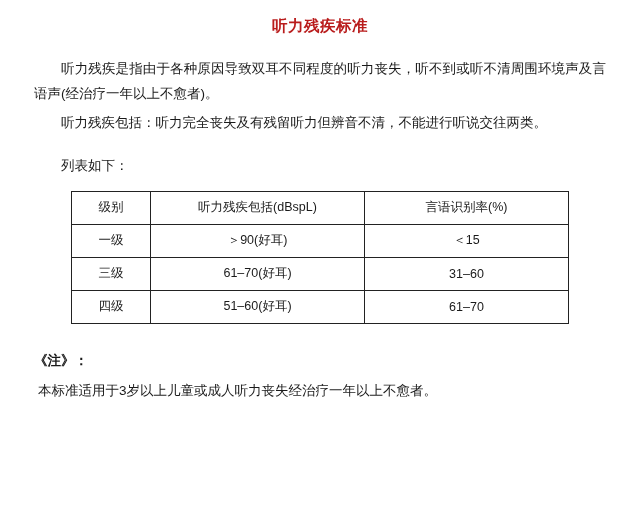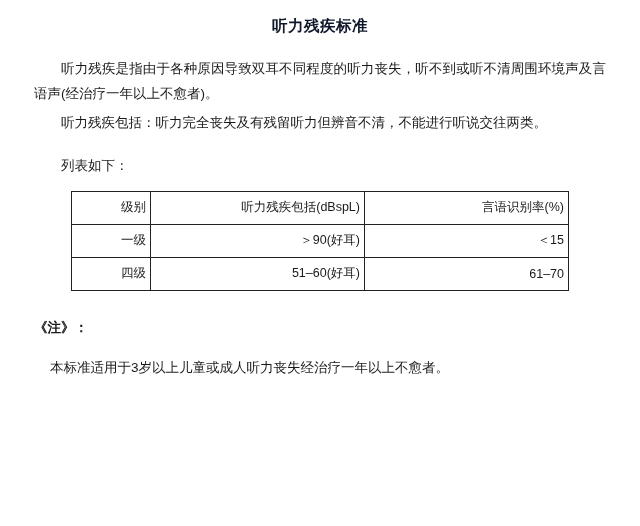--- a/index.html
+++ b/index.html
@@ -21,21 +21,21 @@
     box-sizing: border-box;
     padding: 0 34px;
   }
   .doc-title {
     text-align: center;
     font-size: 15.5px;
     font-weight: bold;
     letter-spacing: 0.5px;
     margin-top: 16px;
     margin-bottom: 20px;
-    color: #0f172a;
+    color: #b91c1c;
   }
   .section-heading {
     font-size: 13.5px;
     margin: 0 0 6px 0;
     line-height: 1.6;
     color: #1a1a1a;
   }
   .para {
     font-size: 13.5px;
     line-height: 1.85;
@@ -53,21 +53,21 @@
     margin-top: 12px;
   }
   table.grades {
     border-collapse: collapse;
     width: 470px;
     table-layout: fixed;
   }
   table.grades th,
   table.grades td {
     border: 1px solid #222;
-    text-align: right;
+    text-align: center;
     font-size: 12.5px;
     font-weight: normal;
     color: #1a1a1a;
     height: 28px;
     padding: 2px 4px;
   }
   table.grades th {
     font-weight: normal;
   }
   .col-grade { width: 70px; }
@@ -76,21 +76,21 @@
 
   .note-title {
     font-size: 13.5px;
     font-weight: bold;
     margin: 0 0 6px 0;
     line-height: 1.7;
   }
   .note-body {
     font-size: 13.5px;
     line-height: 1.8;
-    margin: 16px;
+    margin: 4px;
   }
 </style>
 </head>
 <body>
 
 <div class="page">
 
   <div class="doc-title">听力残疾标准</div>
 
   <p class="para">听力残疾是指由于各种原因导致双耳不同程度的听力丧失，听不到或听不清周围环境声及言语声(经治疗一年以上不愈者)。</p>
@@ -109,20 +109,25 @@
           <th class="col-speech">言语识别率(%)</th>
         </tr>
       </thead>
       <tbody>
         <tr>
           <td>一级</td>
           <td>＞90(好耳)</td>
           <td>＜15</td>
         </tr>
         <tr>
+          <td>三级</td>
+          <td>61–70(好耳)</td>
+          <td>31–60</td>
+        </tr>
+        <tr>
           <td>四级</td>
           <td>51–60(好耳)</td>
           <td>61–70</td>
         </tr>
       </tbody>
     </table>
   </div>
 
   <div class="gap-l"></div>
 

